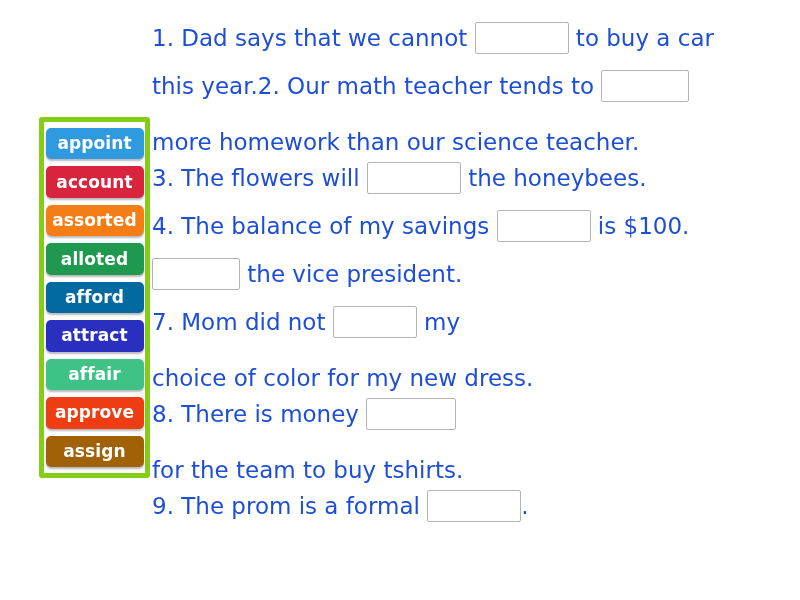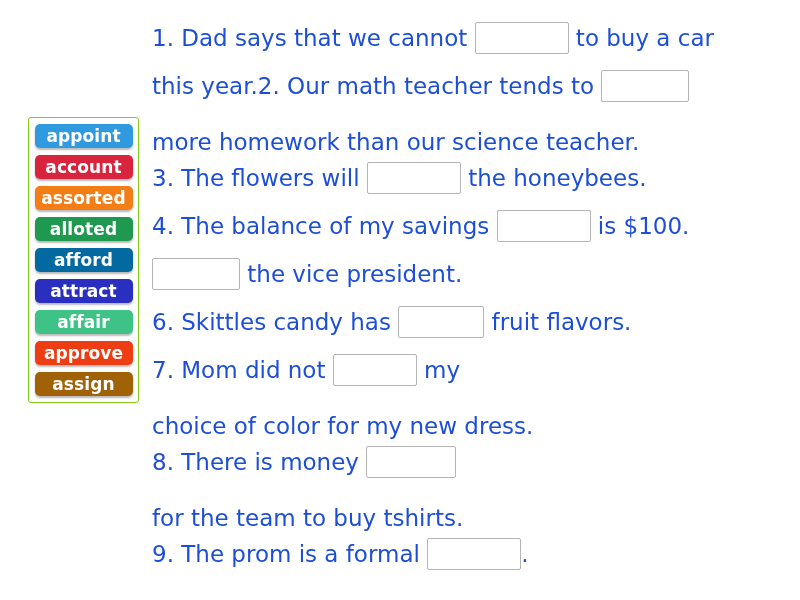--- a/index.html
+++ b/index.html
@@ -11,26 +11,26 @@
     height: 600px;
     background: #ffffff;
     font-family: "DejaVu Sans", sans-serif;
     overflow: hidden;
     position: relative;
   }
 
   
   #word-bank {
     position: absolute;
-    left: 28px;
+    left: 39px;
     top: 117px;
     width: 111px;
-    height: 286px;
+    height: 361px;
     background: #ffffff;
-    border: 1px solid #84cc16;
+    border: 5px solid #84cc16;
     border-radius: 3px;
     box-sizing: border-box;
     padding: 6px 6px;
     display: flex;
     flex-direction: column;
     align-items: center;
     justify-content: flex-start;
   }
   .word-tile {
     width: 98px;
@@ -87,35 +87,34 @@
   .blank.w86  { width: 86px; }
   .blank.w84  { width: 84px; }
   .blank.w90  { width: 90px; }
 </style>
 </head>
 <body>
 
 <div id="word-bank">
     <div class="word-tile" style="background: rgb(47, 154, 224);">appoint</div>
     <div class="word-tile" style="background: rgb(216, 36, 60);">account</div>
-    <div class="word-tile" style="background: rgb(244, 125, 22);">assorted</div>
+    <div class="word-tile" style="background: rgb(244, 125, 22); border-radius: 6px;">assorted</div>
     <div class="word-tile" style="background: rgb(31, 153, 80);">alloted</div>
     <div class="word-tile" style="background: #0369a1;">afford</div>
     <div class="word-tile" style="background: rgb(42, 47, 192);">attract</div>
     <div class="word-tile" style="background: rgb(63, 194, 133);">affair</div>
     <div class="word-tile" style="background: rgb(238, 61, 18);">approve</div>
     <div class="word-tile" style="background: #a16207;">assign</div>
   </div>
 
 <div id="exercise">
     <div class="line"><span class="txt">1. Dad says that we cannot </span><span class="blank w94"></span><span class="txt"> to buy a car</span></div>
     <div class="line"><span class="txt">this year.2. Our math teacher tends to </span><span class="blank w88"></span><span class="txt"></span></div>
     <div class="line tight"><span class="txt">more homework than our science teacher.</span></div>
     <div class="line"><span class="txt">3. The flowers will </span><span class="blank w94"></span><span class="txt"> the honeybees.</span></div>
     <div class="line"><span class="txt">4. The balance of my savings </span><span class="blank w94"></span><span class="txt"> is $100.</span></div>
     <div class="line"><span class="blank w88"></span><span class="txt"> the vice president.</span></div>
-    <div class="line"><span class="txt">6. Skittles candy has </span><span class="blank w86"></span><span class="txt"> fruit flavors.</span></div>
     <div class="line"><span class="txt">7. Mom did not </span><span class="blank w84"></span><span class="txt"> my</span></div>
     <div class="line tight"><span class="txt">choice of color for my new dress.</span></div>
     <div class="line"><span class="txt">8. There is money </span><span class="blank w90"></span><span class="txt"></span></div>
     <div class="line tight"><span class="txt">for the team to buy tshirts.</span></div>
     <div class="line"><span class="txt">9. The prom is a formal </span><span class="blank w94"></span><span class="txt">.</span></div>
   </div>
 
 </body></html>

